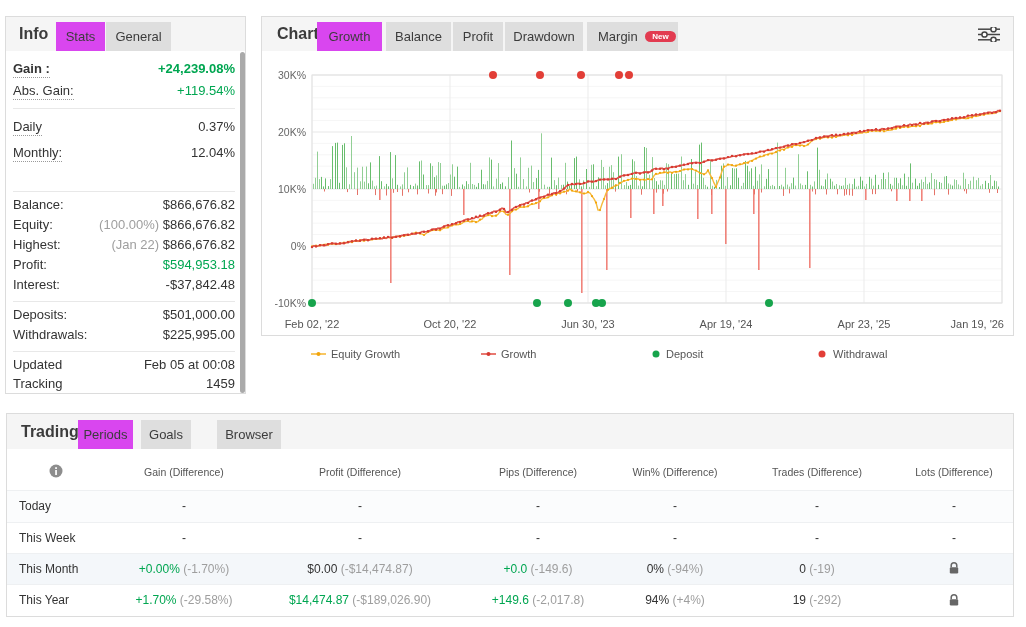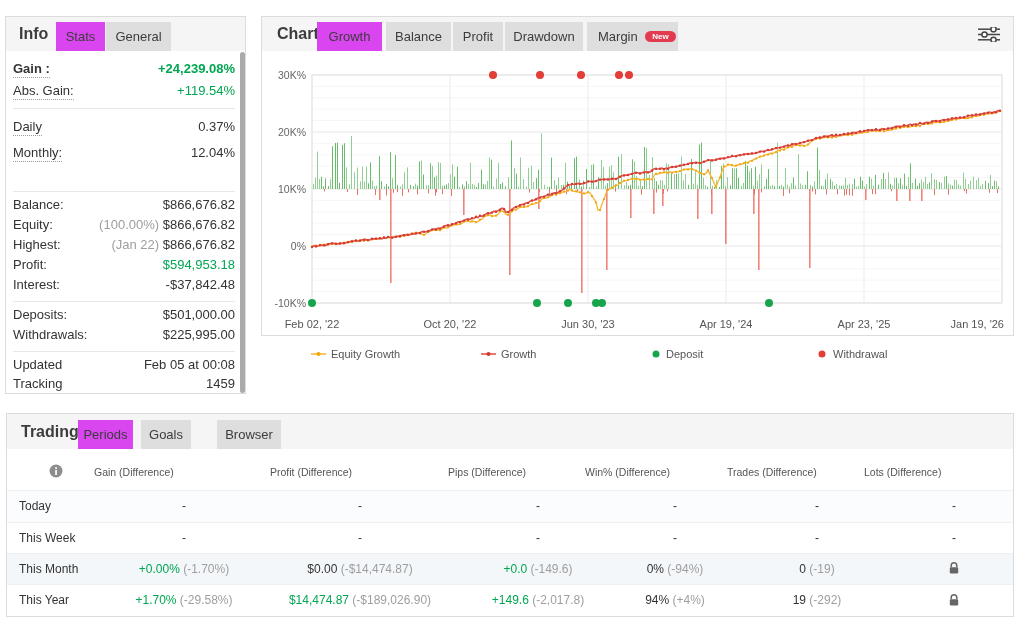--- a/index.html
+++ b/index.html
@@ -10,21 +10,21 @@
 .tab.on{background:#d946ef}
 .srow{position:absolute;left:7px;right:10px;height:16px;font-size:13px;color:#333}
 .lab{float:left}
 .lab.b{font-weight:bold}
 .dot{border-bottom:1px dotted #9a9a9a;padding-bottom:1px}
 .val{float:right}
 .b{font-weight:bold}
 .g{color:#00a651}
 .gr{color:#9e9e9e}
 .sep{position:absolute;left:7px;right:10px;height:1px;background:#e8e8e8}
-.hcell{position:absolute;width:180px;font-size:10.5px;color:#555}
+.hcell{position:absolute;width:180px;text-align:center;font-size:10.5px;color:#555}
 .trow{position:absolute;left:0;right:0;border-top:1px solid #eef0f2}
 .rlab{position:absolute;left:12px;font-size:12px;color:#333;display:flex;align-items:center}
 .tcell{position:absolute;width:220px;font-size:12px;color:#333;display:flex;align-items:center;justify-content:center}
 .badge{position:absolute;left:58px;top:9px;width:31px;height:11px;line-height:11px;text-align:center;background:#e23b50;color:#fff;font-size:8px;font-weight:bold;border-radius:6px}
 .sbar{position:absolute;right:0px;top:35px;width:5px;height:341px;background:#aaa;border-radius:3px}
 </style></head>
 <body>
 
 <div class="panel" style="left:5px;top:16px;width:241px;height:378px">
   <div class="strip"></div>

